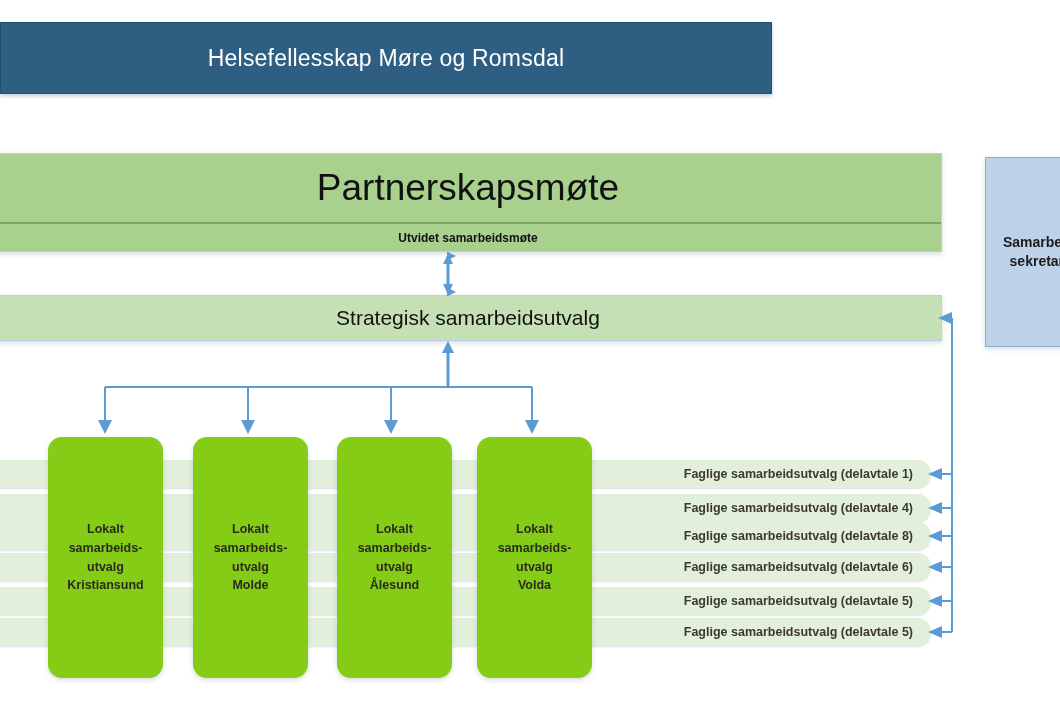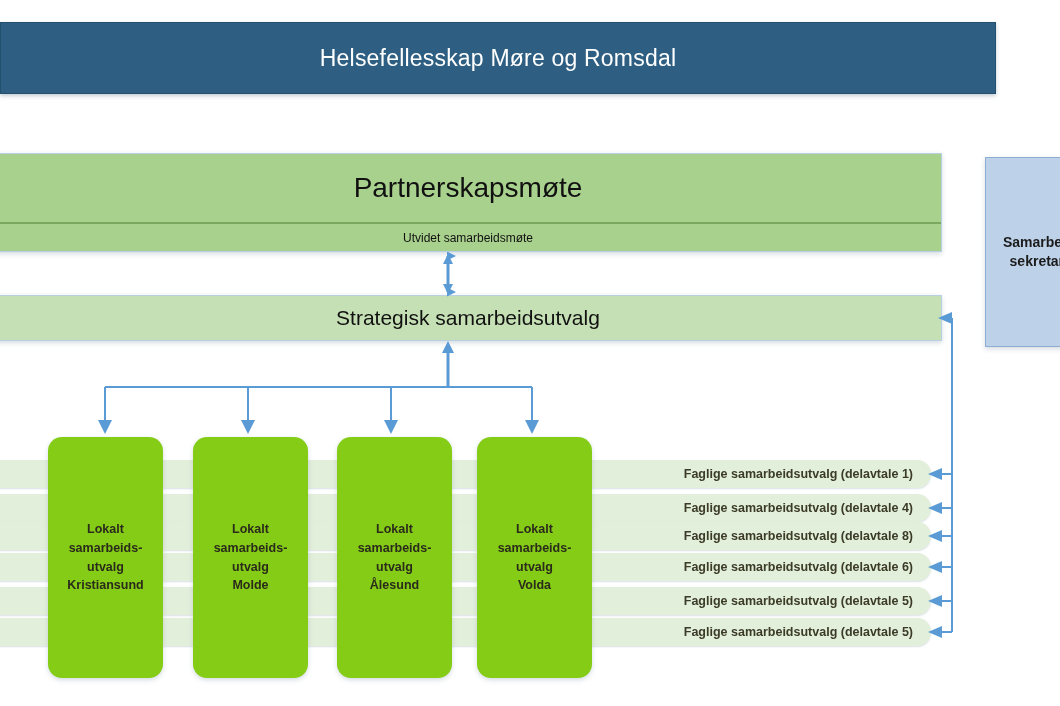--- a/index.html
+++ b/index.html
@@ -19,21 +19,21 @@
     height: 706px;
     background: #ffffff;
     overflow: hidden;
   }
 
   
   .title-banner {
     position: absolute;
     left: 0px;
     top: 22px;
-    width: 996px;
+    width: 772px;
     height: 72px;
     background: #2e5f82;
     border: 1px solid #24506f;
     box-shadow: 0 2px 4px rgba(120,140,160,0.45);
     display: flex;
     align-items: center;
     justify-content: center;
     box-sizing: border-box;
   }
   .title-banner-text {
@@ -56,36 +56,36 @@
     box-sizing: border-box;
   }
   .partnerskap-main {
     background: #a9d18e;
     height: 68px;
     display: flex;
     align-items: center;
     justify-content: center;
   }
   .partnerskap-main-text {
-    font-size: 28px;
+    font-size: 37px;
     font-weight: 400;
     color: #111111;
     white-space: nowrap;
   }
   .partnerskap-sub {
     background: #a9d18e;
     border-top: 2px solid #7ba85f;
     height: 27px;
     display: flex;
     align-items: center;
     justify-content: center;
   }
   .partnerskap-sub-text {
     font-size: 12px;
-    font-weight: 400;
+    font-weight: 700;
     color: #111111;
     white-space: nowrap;
   }
 
   
   .strategisk-bar {
     position: absolute;
     left: -6px;
     top: 295px;
     width: 948px;

